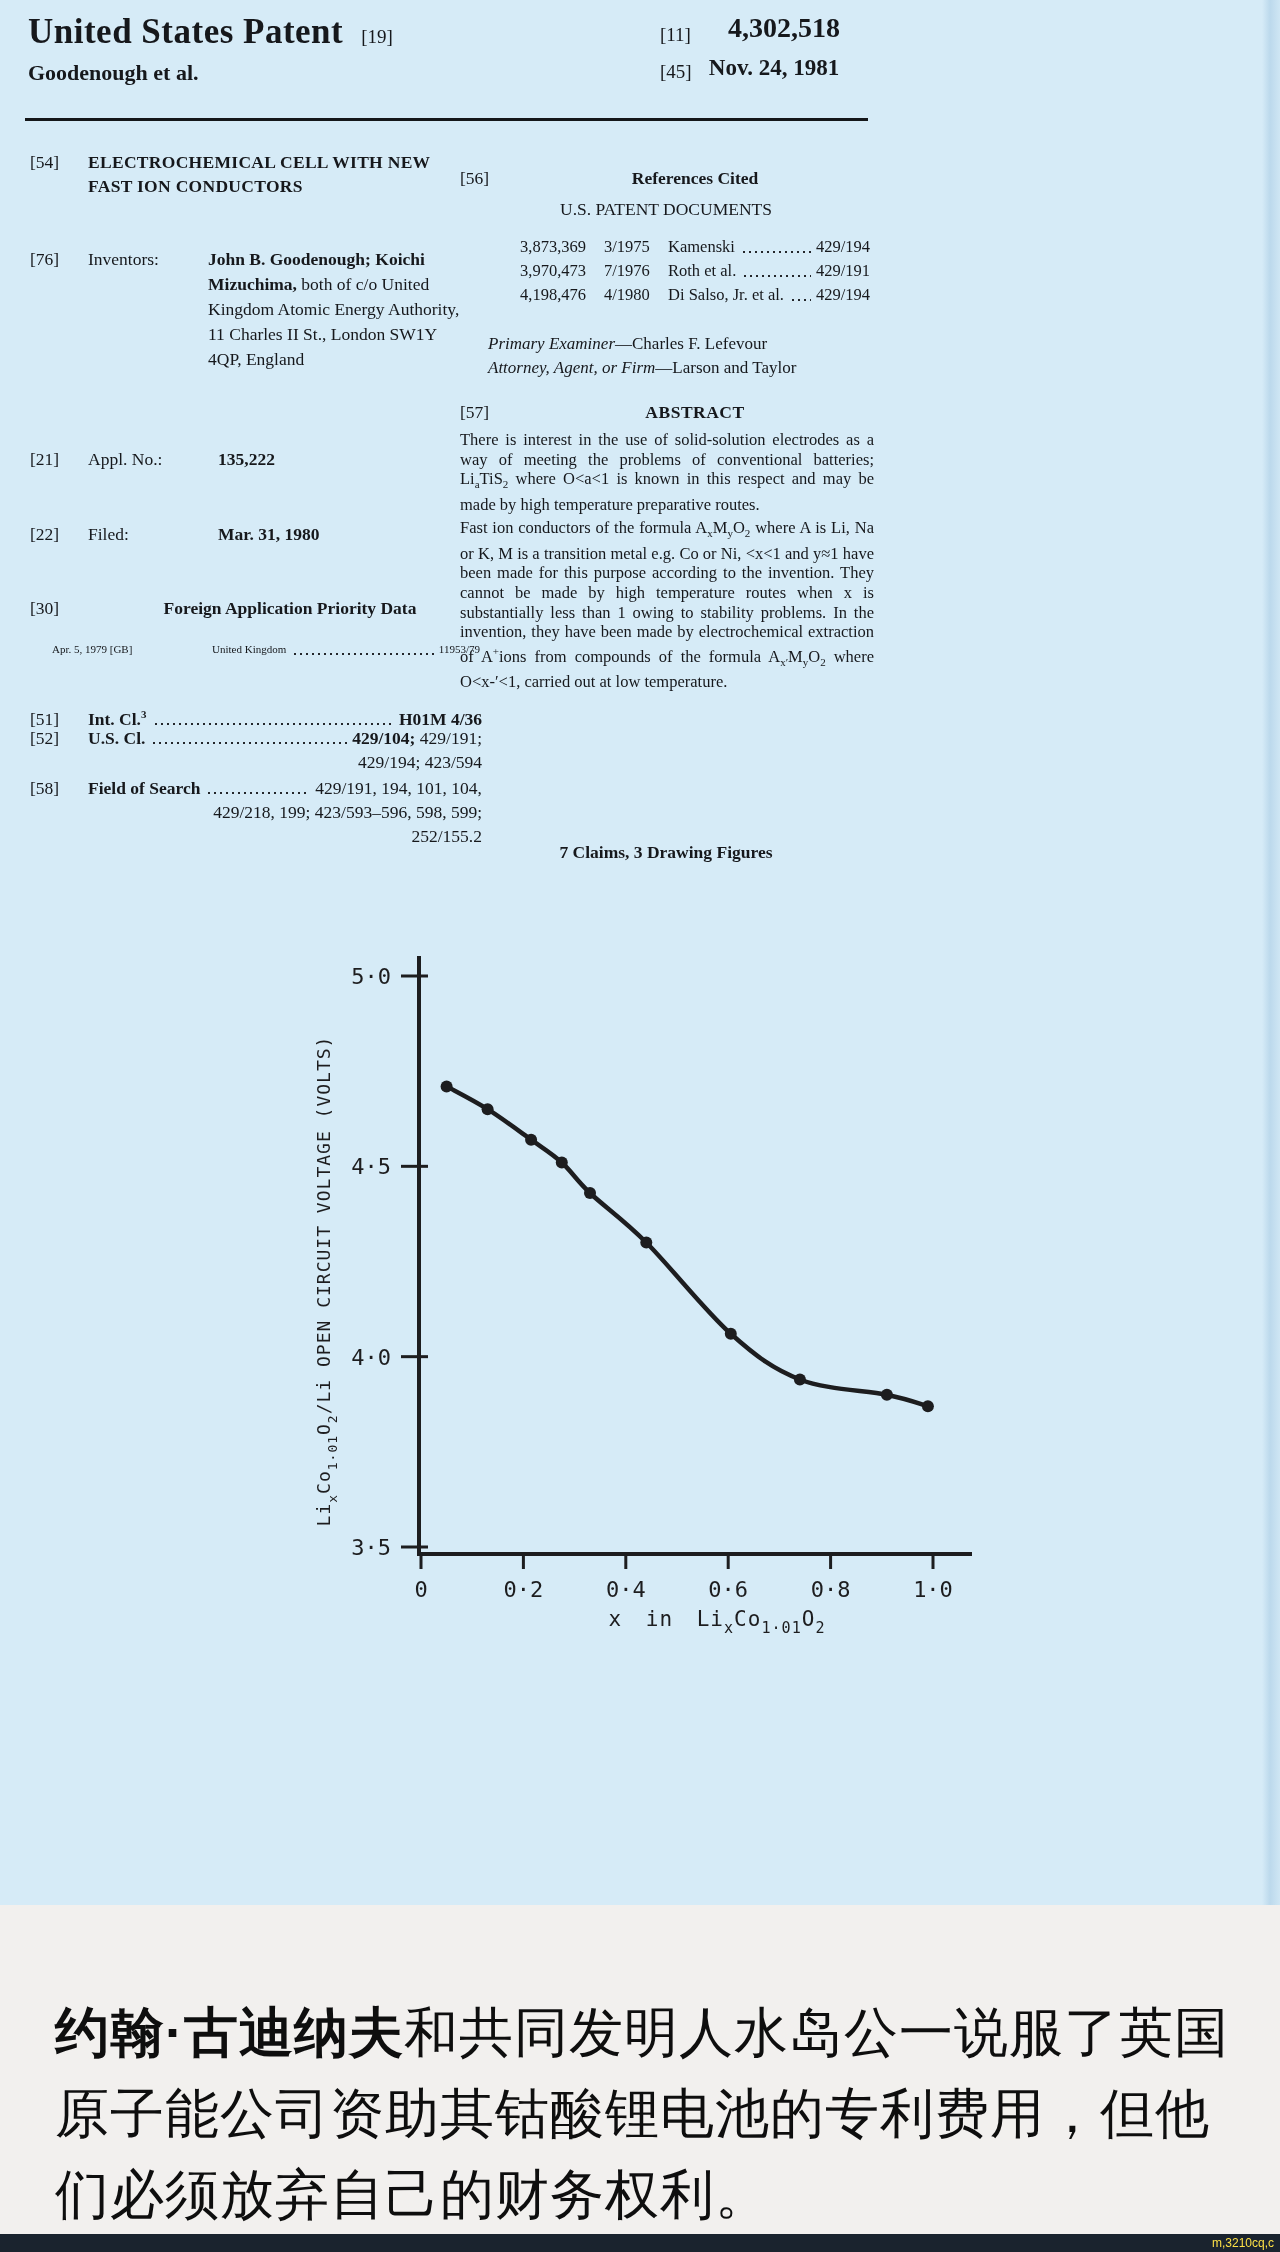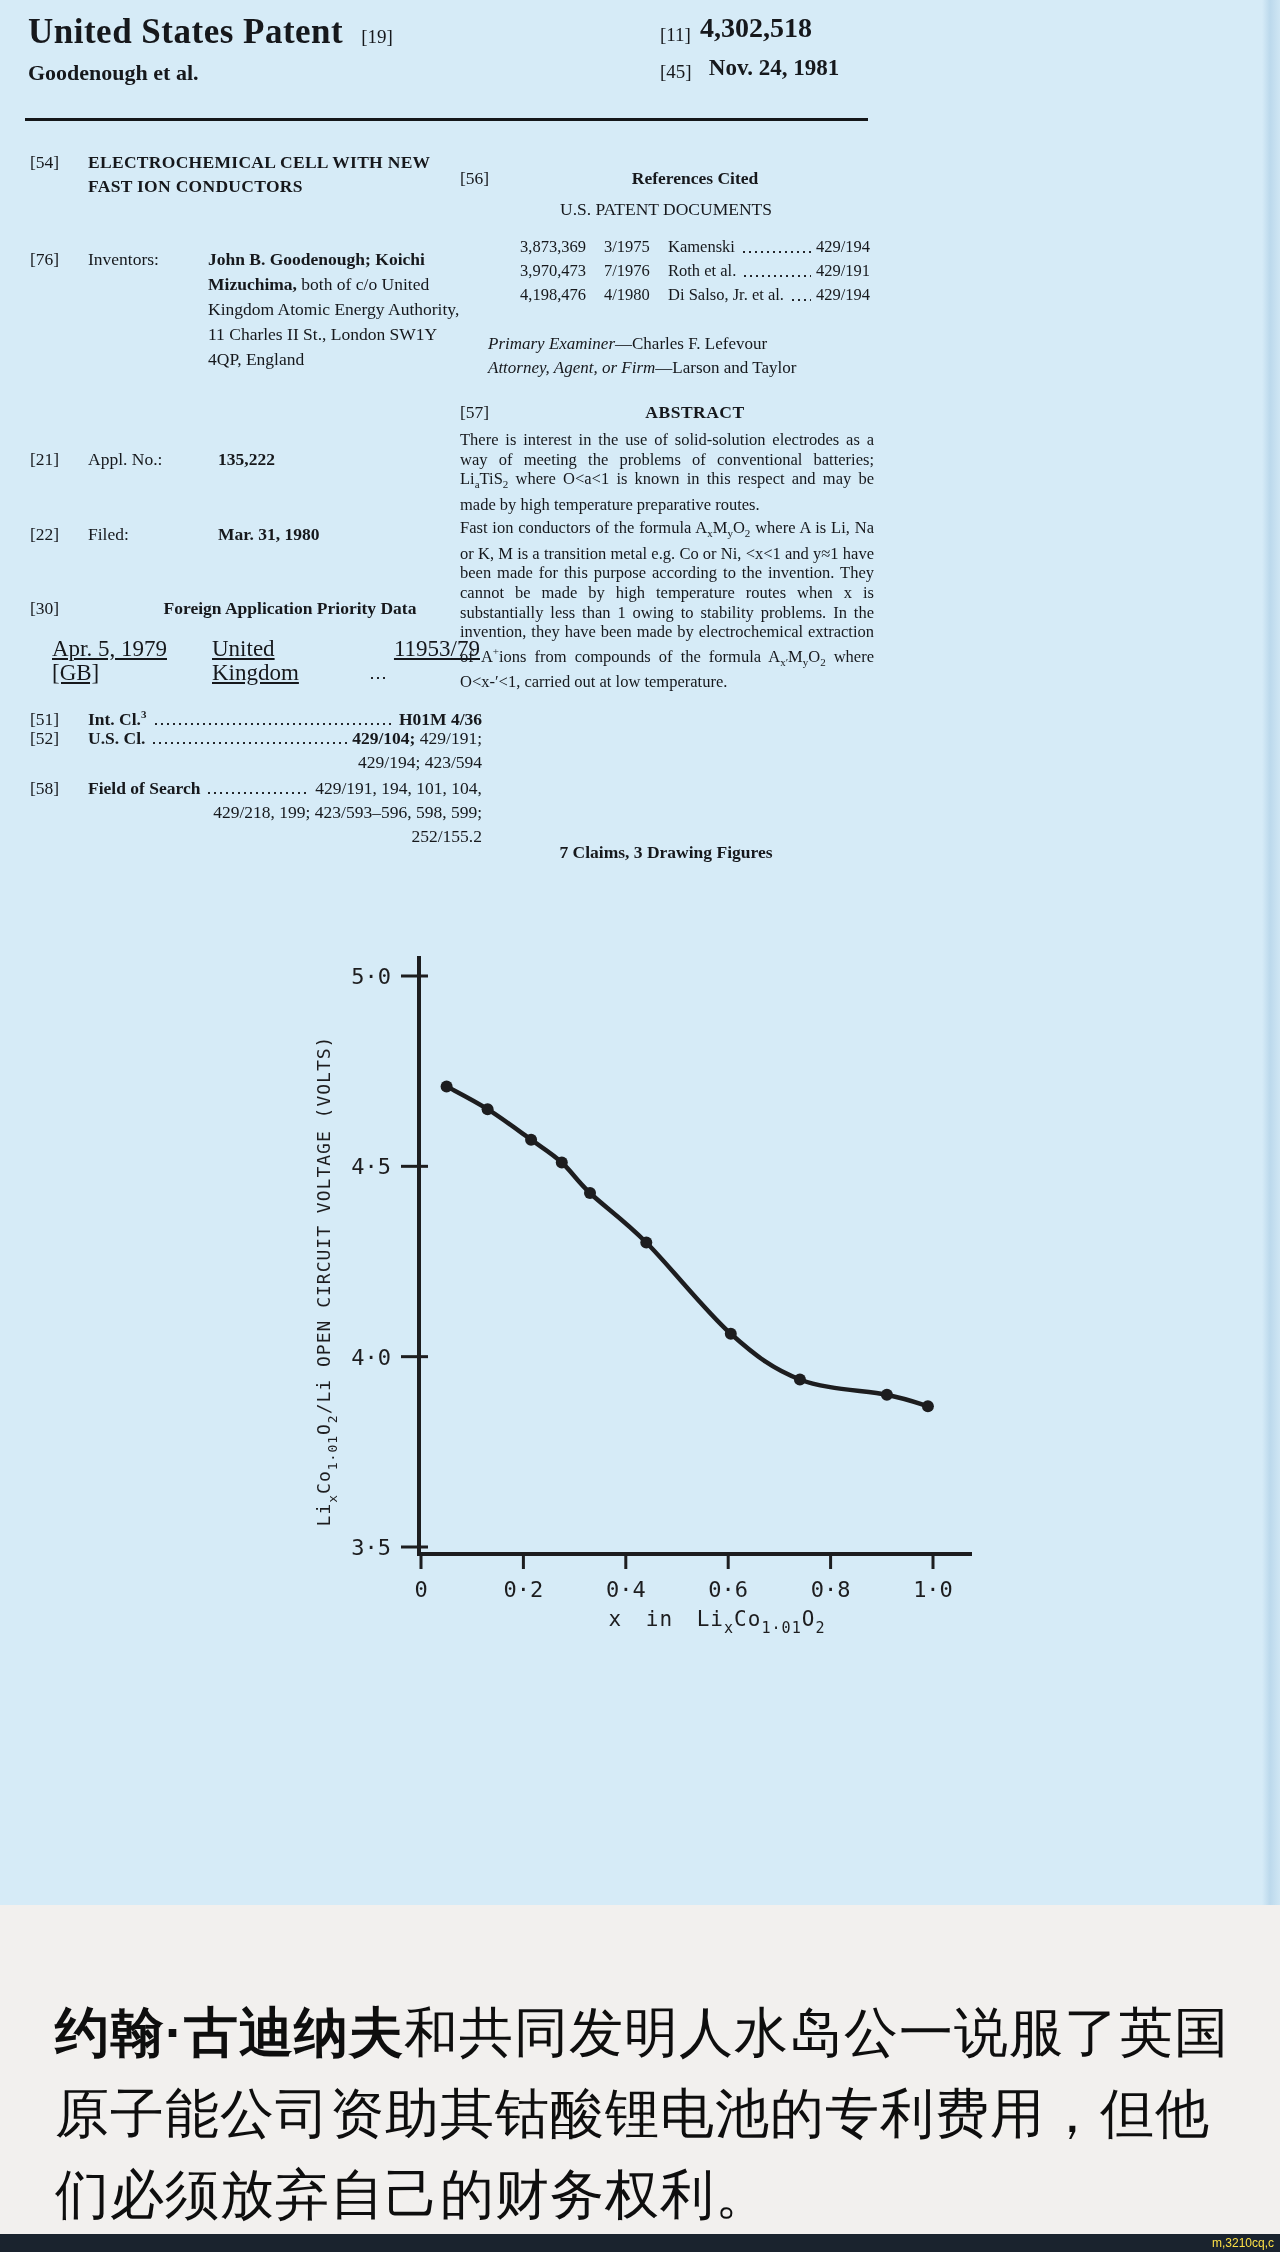--- a/index.html
+++ b/index.html
@@ -8,21 +8,21 @@
   .abs{position:absolute;}
   .b{font-weight:bold;}
   .i{font-style:italic;margin-left:28px;}
   
   .patent{position:absolute;left:0;top:0;width:1280px;height:1905px;
           background:linear-gradient(90deg,#d6ebf7 0px,#d6ebf7 1262px,#bcd9ec 1270px,#cfe6f4 1280px);}
   .h-title{left:28px;top:12px;font-size:35px;font-weight:bold;letter-spacing:.5px;}
   .h-kind{font-size:19px;font-weight:normal;margin-left:18px;letter-spacing:0;}
   .h-authors{left:28px;top:60px;font-size:22px;font-weight:bold;}
   .h-numlabel{left:660px;top:24px;font-size:19px;}
-  .h-number{left:700px;top:12px;width:168px;text-align:left;font-size:28px;font-weight:bold;}
+  .h-number{left:700px;top:12px;width:168px;text-align:center;font-size:28px;font-weight:bold;}
   .h-datelabel{left:660px;top:61px;font-size:19px;}
   .h-date{left:680px;top:55px;width:188px;text-align:center;font-size:23px;font-weight:bold;}
   .rule{left:25px;top:118px;width:843px;height:3px;background:#15171a;}
   .row{display:flex;align-items:baseline;}
   .tag{display:inline-block;width:58px;flex:0 0 58px;}
   .lcol{font-size:17.5px;line-height:24px;}
   .rcol{font-size:16.5px;line-height:19.6px;}
   .dots{flex:1 1 20px;min-width:18px;align-self:flex-end;height:6px;margin:0 5px 4px 6px;
         background-image:radial-gradient(circle,#23262b 1.2px,rgba(0,0,0,0) 1.5px);
         background-size:6px 6px;background-position:0 100%;background-repeat:repeat-x;}
@@ -94,21 +94,21 @@
     <div class="abs lcol row" style="left:30px;top:522px;width:452px;">
       <span class="tag">[22]</span>
       <span style="flex:0 0 130px;">Filed:</span>
       <span class="b">Mar. 31, 1980</span>
     </div>
 
     <div class="abs lcol row" style="left:30px;top:596px;width:452px;">
       <span class="tag">[30]</span>
       <span class="b" style="flex:1;text-align:center;padding-left:10px;">Foreign Application Priority Data</span>
     </div>
-    <div class="abs lcol row" style="left:52px;top:637px;width:428px;font-size:23px;text-decoration:underline;">
+    <div class="abs lcol row" style="left:52px;top:637px;width:428px;font-size:11px;">
       <span style="flex:0 0 160px;">Apr. 5, 1979 [GB]</span>
       <span>United Kingdom</span>
       <span class="dots"></span>
       <span>11953/79</span>
     </div>
 
     <div class="abs lcol row" style="left:30px;top:702px;width:452px;">
       <span class="tag">[51]</span>
       <span class="b"><span>Int. Cl.</span><span class="sup">3</span></span>
       <span class="dots"></span>

